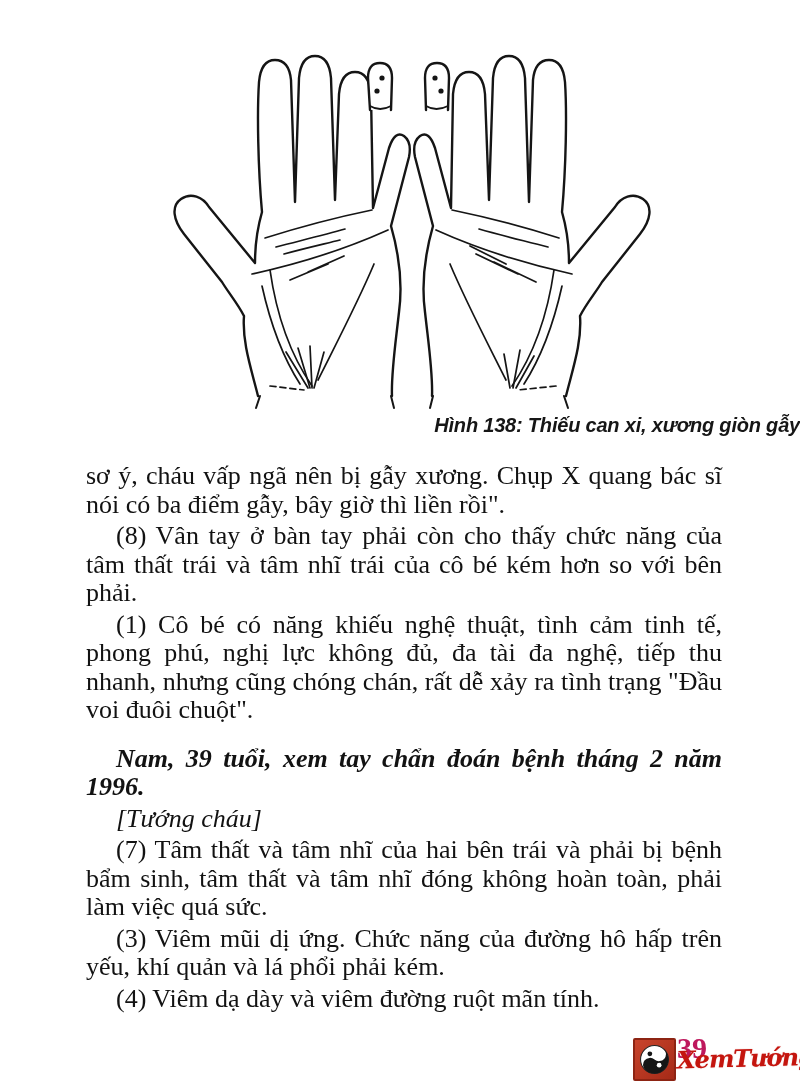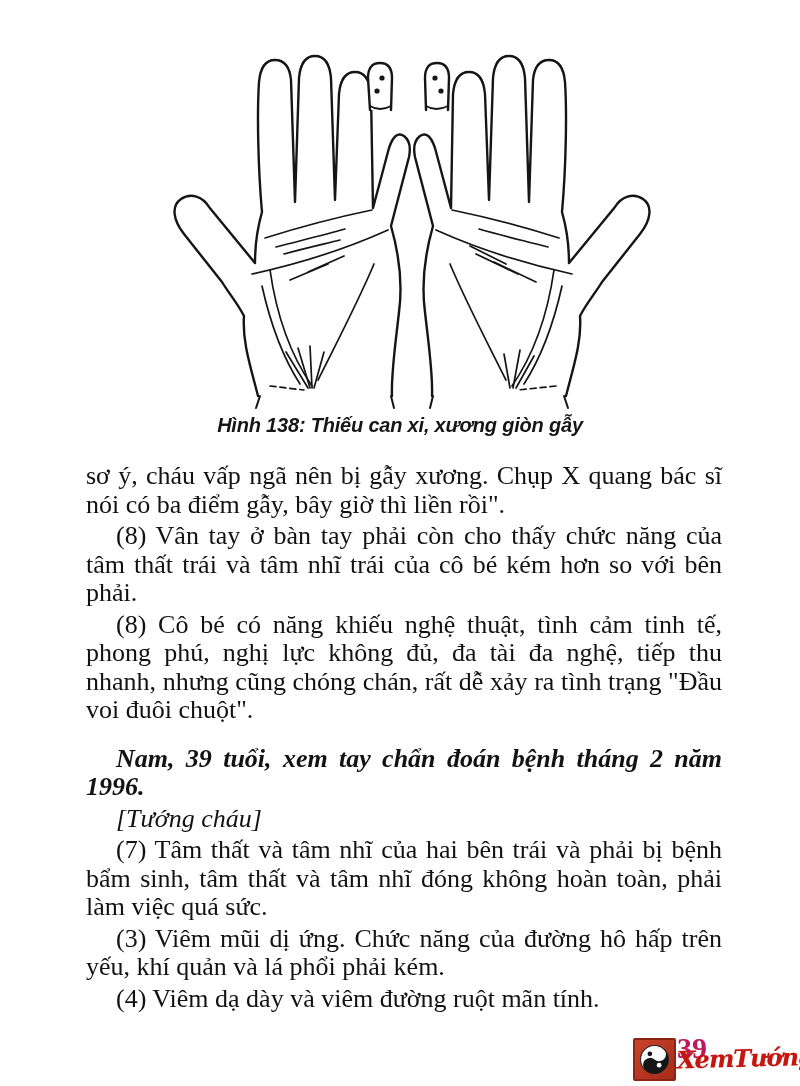--- a/index.html
+++ b/index.html
@@ -12,21 +12,21 @@
     font-family:"Liberation Serif", serif;
     color:#121212;
   }
   
   .figure{
     position:absolute;left:158px;top:50px;width:500px;height:360px;
   }
   .figure svg{display:block;width:100%;height:100%;overflow:visible;}
   .caption{
     position:absolute;left:0;right:0;top:414px;
-    text-align:center;
+    text-align:right;
     font-family:"Liberation Sans", sans-serif;
     font-weight:bold;font-style:italic;
     font-size:20px;letter-spacing:-0.2px;
     color:#161616;
   }
   
   .body-text{
     position:absolute;left:86px;right:78px;top:462px;
     font-size:26px;line-height:28.5px;
     text-align:justify;
@@ -125,21 +125,21 @@
         </g>
       </g>
     </svg>
   </div>
 
   <div class="caption">Hình 138: Thiếu can xi, xương giòn gẫy</div>
 
   <div class="body-text">
     <p class="para cont">sơ ý, cháu vấp ngã nên bị gẫy xương. Chụp X quang bác sĩ nói có ba điểm gẫy, bây giờ thì liền rồi".</p>
     <p class="para">(8) Vân tay ở bàn tay phải còn cho thấy chức năng của tâm thất trái và tâm nhĩ trái của cô bé kém hơn so với bên phải.</p>
-    <p class="para">(8) Cô bé có năng khiếu nghệ thuật, tình cảm tinh tế, phong phú, nghị lực không đủ, đa tài đa nghệ, tiếp thu nhanh, nhưng cũng chóng chán, rất dễ xảy ra tình trạng "Đầu voi đuôi chuột".</p>
+    <p class="para">(1) Cô bé có năng khiếu nghệ thuật, tình cảm tinh tế, phong phú, nghị lực không đủ, đa tài đa nghệ, tiếp thu nhanh, nhưng cũng chóng chán, rất dễ xảy ra tình trạng "Đầu voi đuôi chuột".</p>
     <p class="para heading">Nam, 39 tuổi, xem tay chẩn đoán bệnh tháng 2 năm 1996.</p>
     <p class="para note">[Tướng cháu]</p>
     <p class="para">(7) Tâm thất và tâm nhĩ của hai bên trái và phải bị bệnh bẩm sinh, tâm thất và tâm nhĩ đóng không hoàn toàn, phải làm việc quá sức.</p>
     <p class="para">(3) Viêm mũi dị ứng. Chức năng của đường hô hấp trên yếu, khí quản và lá phổi phải kém.</p>
     <p class="para">(4) Viêm dạ dày và viêm đường ruột mãn tính.</p>
   </div>
 
   <div class="footer">
     <div class="yy-box">
       <svg width="31" height="31" viewBox="0 0 30 30">

